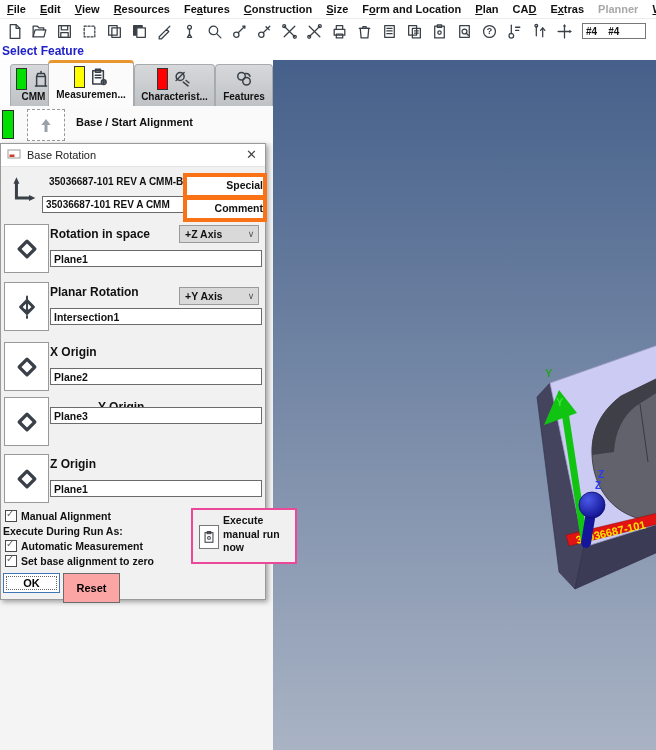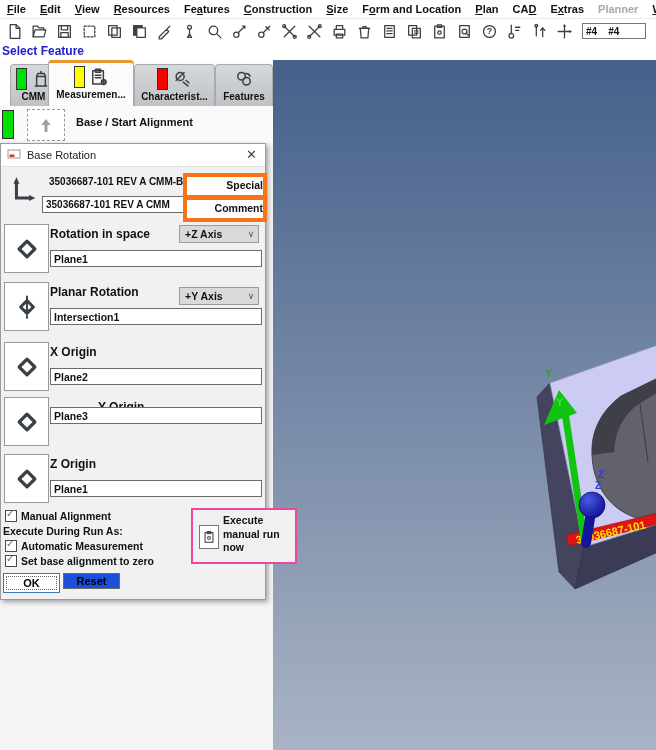--- a/index.html
+++ b/index.html
@@ -56,21 +56,21 @@
   .cb-box{width:10px;height:10px;border:1px solid #4a4a4a;background:#fff;position:relative;flex:0 0 auto;}
   .cb-box span{position:absolute;left:0px;top:-3px;font-size:10px;color:#666;}
   .cb-label{font-size:10.5px;font-weight:700;color:#111;white-space:nowrap;}
   #exec-panel{position:absolute;left:154px;top:364px;width:102px;height:52px;background:#f0f0f0;
               border:2px solid #ec4899;cursor:default;margin-left:36px;}
   #exec-icon{position:absolute;left:6px;top:15px;width:18px;height:22px;background:#fff;border:1px solid #777;
              display:flex;align-items:center;justify-content:center;}
   #exec-label{position:absolute;left:30px;top:4px;width:66px;font-size:10.5px;font-weight:700;color:#111;line-height:1.3;}
   #ok-btn{position:absolute;left:2px;top:429px;width:57px;height:20px;background:#fff;border:1px solid #3f76b6;
           outline:1px dotted #666;outline-offset:-4px;font:700 11px "Liberation Sans",sans-serif;cursor:default;}
-  #reset-btn{position:absolute;left:62px;top:429px;width:57px;height:16px;background:#1d4ed8;border:1px solid #6b6b6b;
+  #reset-btn{position:absolute;left:62px;top:429px;width:57px;height:30px;background:#fca5a5;border:1px solid #6b6b6b;
              font:700 11px "Liberation Sans",sans-serif;cursor:default;}
   
   #viewport{position:absolute;left:273px;top:60px;width:383px;height:690px;}
   svg text{font-family:"Liberation Sans",sans-serif;}
 </style>
 </head>
 <body>
 
 <div id="app">
 

